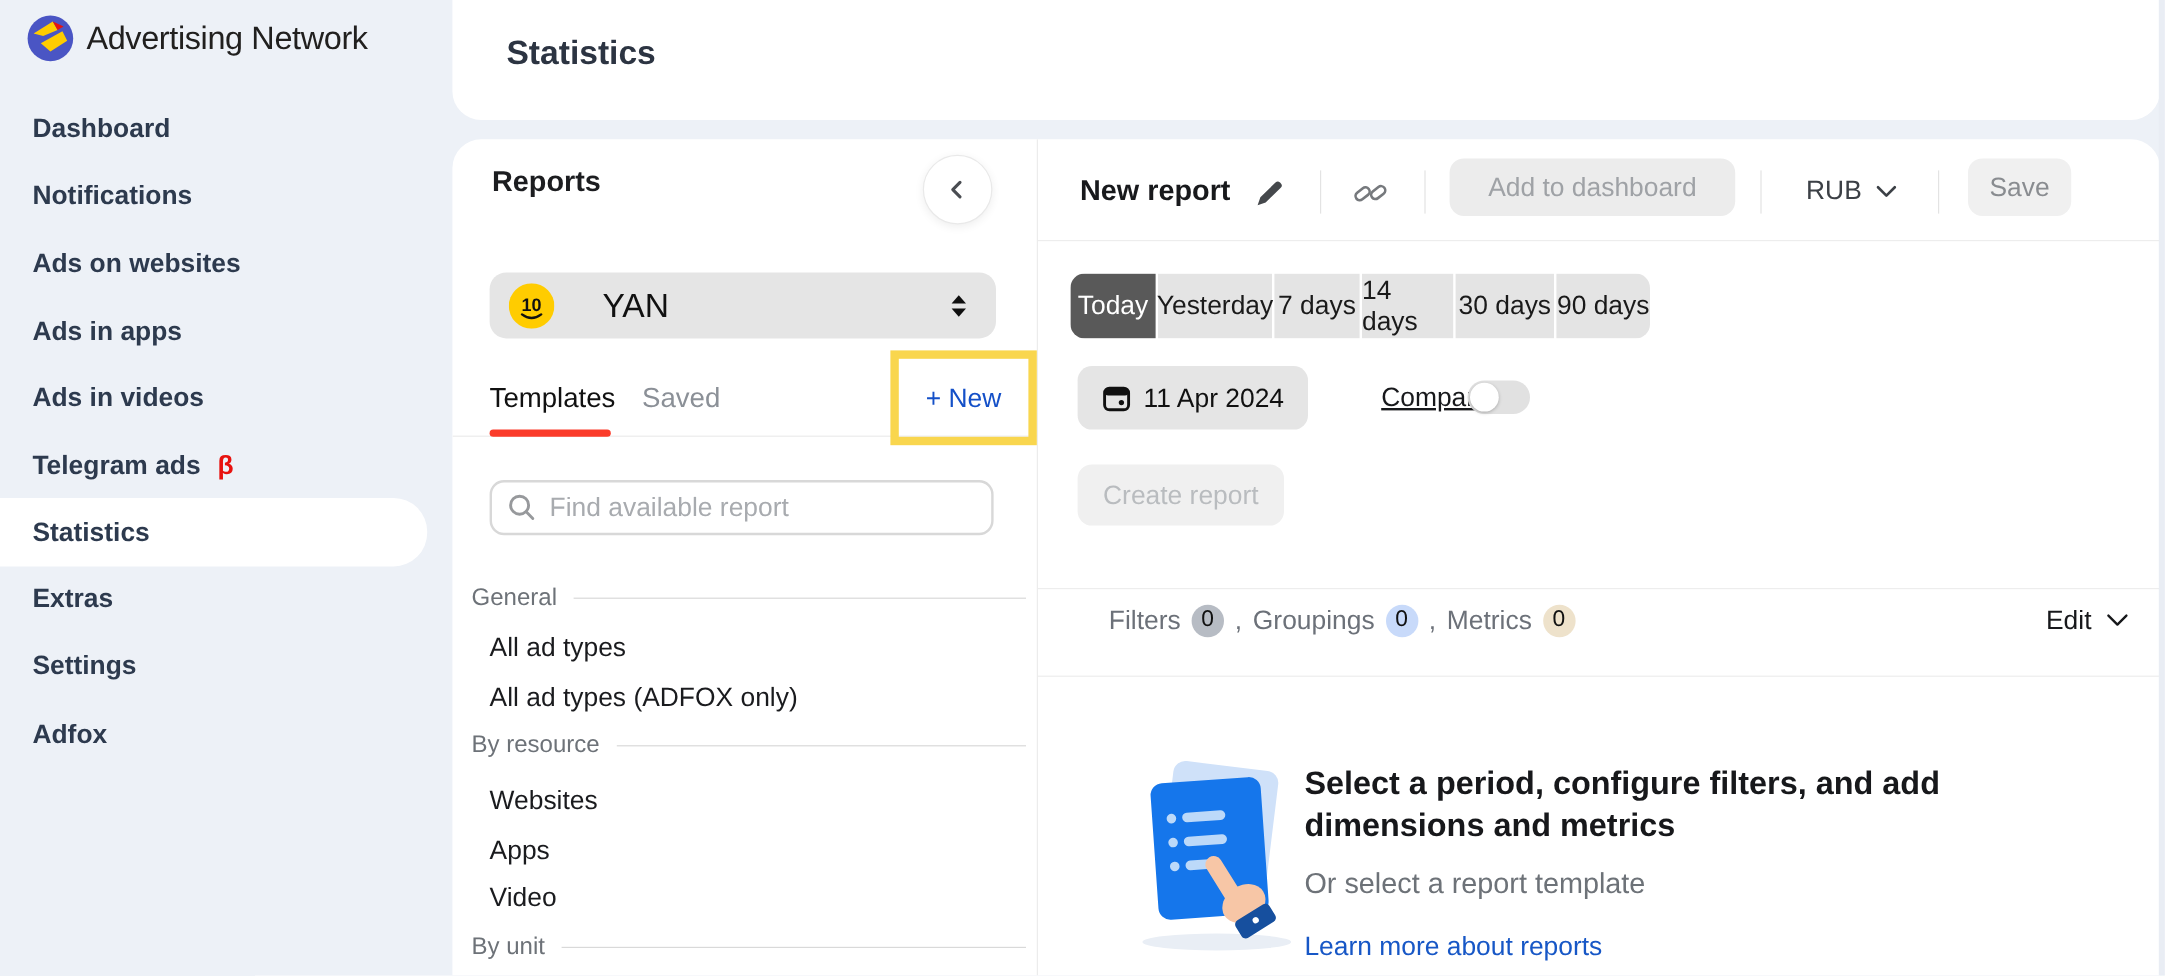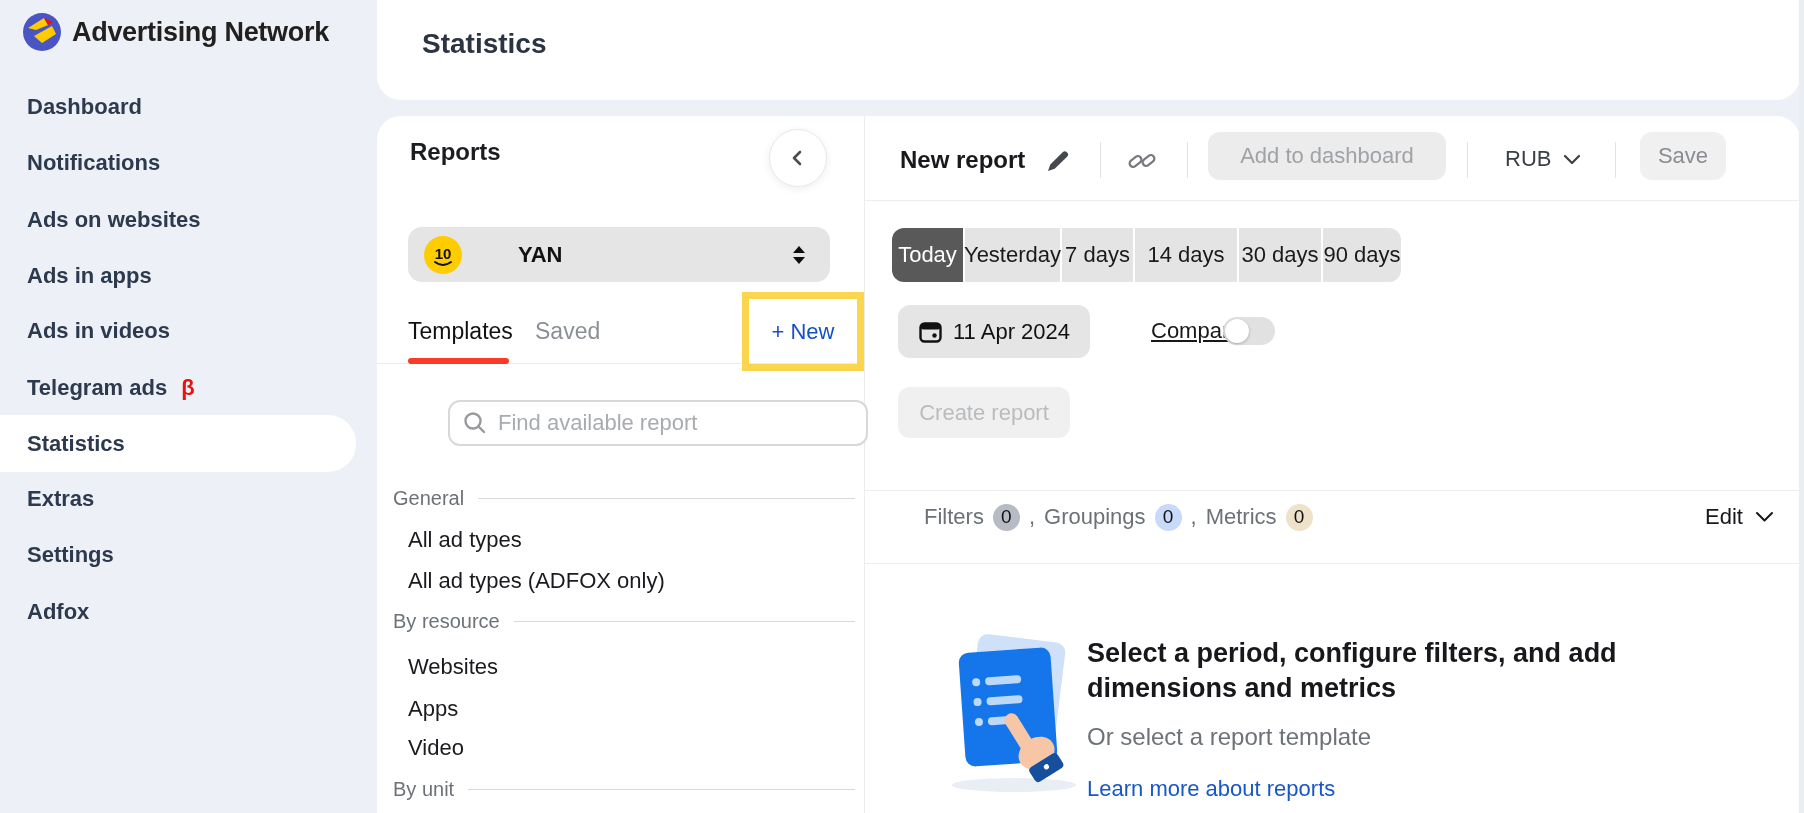--- a/index.html
+++ b/index.html
@@ -7,21 +7,21 @@
   body {
     font-family:"Liberation Sans","DejaVu Sans",sans-serif;
     background:#edf1f7;
     position:relative; overflow:hidden;
     color:#1a1b1e;
   }
 
   
   .sidebar { position:absolute; left:0; top:0; width:377px; height:813px; }
   .brand { position:absolute; left:22px; top:12px; display:flex; align-items:center; gap:10px; }
-  .brand-title { font-size:27px; font-weight:700; color:#21201f; letter-spacing:-0.3px; }
+  .brand-title { font-size:27px; font-weight:400; color:#21201f; letter-spacing:-0.3px; }
   .nav-item {
     position:absolute; left:0; width:356px; height:57px;
     display:flex; align-items:center; padding-left:27px;
     font-size:22px; font-weight:600; color:#2d3a4e; cursor:pointer;
   }
   .nav-item.active { background:#fff; border-radius:0 28px 28px 0; }
   .beta { color:#e8120f; margin-left:14px; font-weight:600; }
 
   
   .header-card {
@@ -41,35 +41,35 @@
   .collapse-btn {
     position:absolute; left:392px; top:13px; width:58px; height:58px; border-radius:50%;
     background:#fff; border:1px solid #e9e9e9; box-shadow:0 2px 8px rgba(0,0,0,.07);
     display:flex; align-items:center; justify-content:center; cursor:pointer;
   }
   .account-select {
     position:absolute; left:31px; top:111px; width:422px; height:55px;
     background:#e5e5e5; border-radius:14px; display:flex; align-items:center;
     padding:0 20px 0 16px; cursor:pointer;gap:40px;
   }
-  .account-name { font-size:22px; margin-left:16px; flex:1; color:#111;font-weight:bold; }
+  .account-name { font-size:28px; margin-left:0; flex:1; color:#111; }
   .tab { position:absolute; top:202px; height:30px; font-size:23px; cursor:pointer; }
   .tab-templates { left:31px; color:#111; font-weight:500; }
   .tab-saved { left:158px; color:#8b9097; }
   .tabs-underline { position:absolute; left:0; top:247px; width:487px; height:1px; background:#ececec; }
   .tab-active-bar { position:absolute; left:31px; top:242px; width:101px; height:6px; border-radius:3px; background:#fb3b2a; }
   .new-highlight {
     position:absolute; left:365px; top:176px; width:122px; height:79px;
     border:7px solid #f9d64e; display:flex; align-items:center; justify-content:center;
   }
   .new-link { font-size:22px; color:#1450c8; font-weight:500; cursor:pointer; }
   .search-box {
     position:absolute; left:31px; top:284px; width:420px; height:46px;
     border:2px solid #d8d8d8; border-radius:12px; background:#fff;
-    display:flex; align-items:center; padding:0 12px;margin-left:40px;
+    display:flex; align-items:center; padding:0 12px;
   }
   .search-box input {
     border:none; outline:none; flex:1; font-size:22px; margin-left:10px;
     font-family:inherit; color:#333; background:transparent;
   }
   .search-box input::placeholder { color:#a8abaf; }
   .sec-header { position:absolute; left:16px; width:462px; display:flex; align-items:center; gap:14px; }
   .sec-label { font-size:20px; color:#6d7278; white-space:nowrap; }
   .sec-line { flex:1; height:1px; background:#d9d9d9; }
   .list-item { position:absolute; left:31px; height:30px; font-size:22px; color:#1a1b1e; cursor:pointer; display:flex; align-items:center; }
@@ -255,21 +255,21 @@
   </div>
   <div class="vdiv" style="left:1238px"></div>
   <div class="btn btn-save">Save</div>
 
   <div class="hline" style="left:488px; top:84px; width:935px"></div>
 
   <div class="segments">
     <div class="seg selected" style="width:71px">Today</div>
     <div class="seg" style="width:95px">Yesterday</div>
     <div class="seg" style="width:71px">7 days</div>
-    <div class="seg" style="width:102px">14 days</div>
+    <div class="seg" style="width:76px">14 days</div>
     <div class="seg" style="width:82px">30 days</div>
     <div class="seg" style="width:78px">90 days</div>
   </div>
 
   <div class="date-chip">
     <svg width="25" height="25" viewBox="0 0 25 25">
       <rect x="2.5" y="4.5" width="20" height="18" rx="4" fill="none" stroke="#111" stroke-width="2.4"></rect>
       <rect x="2.5" y="4.5" width="20" height="6" rx="3" fill="#111"></rect>
       <circle cx="16.5" cy="16.5" r="2.2" fill="#111"></circle>
     </svg>

